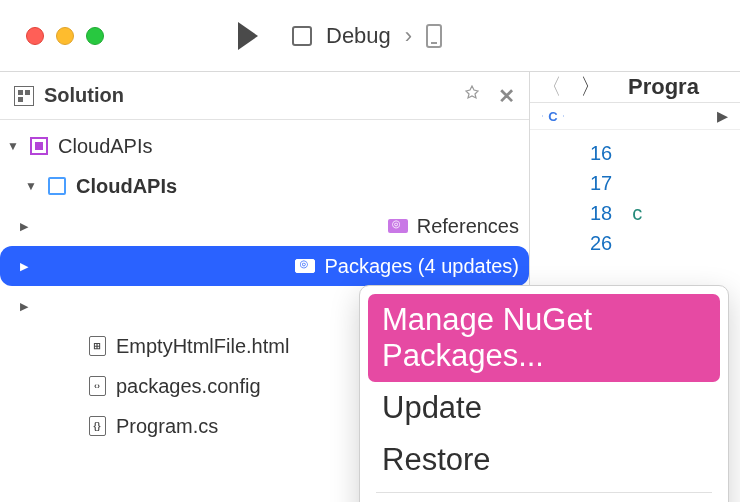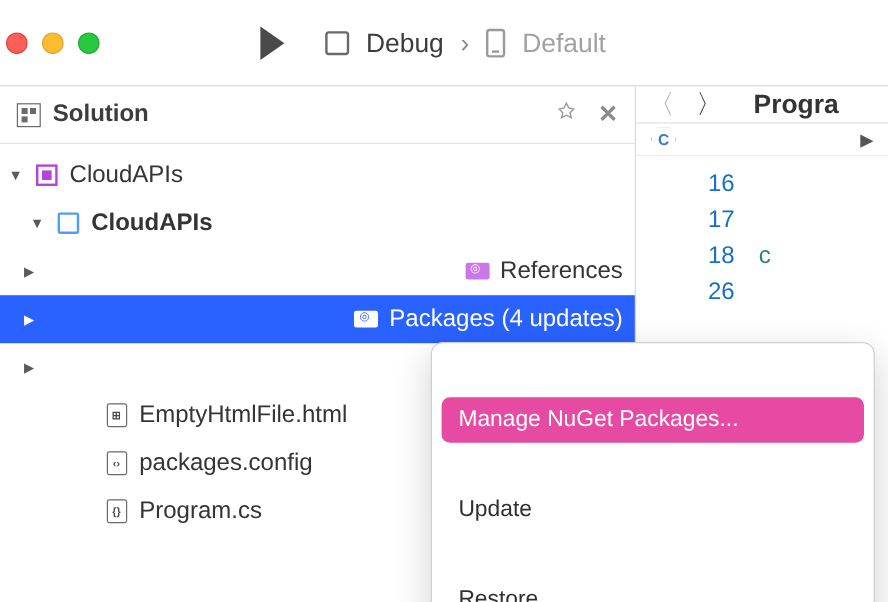--- a/index.html
+++ b/index.html
@@ -3,21 +3,21 @@
 <meta charset="utf-8">
 <style>
   * { box-sizing: border-box; margin: 0; padding: 0; font-family: -apple-system, "Segoe UI", Helvetica, Arial, sans-serif; }
   html, body { width: 740px; height: 502px; overflow: hidden; background: #ffffff; }
 
   
   .titlebar {
     height: 72px;
     display: flex;
     align-items: center;
-    padding: 0 5px;
+    padding: 0 26px;
     border-bottom: 1px solid #d9d9d9;
     gap: 34px;
     position: relative;
   }
   .traffic-lights { display: flex; gap: 12px; }
   .tl { width: 18px; height: 18px; border-radius: 50%; }
   .tl-red    { background: #ff5f57; border: 1px solid #e24238; }
   .tl-yellow { background: #febc2e; border: 1px solid #e0a32a; }
   .tl-green  { background: #28c840; border: 1px solid #1faa33; }
 
@@ -51,21 +51,21 @@
     font-size:20px;
     color:#3c3c3c;
     font-weight:600;
   }
   .pin { margin-left:auto; color:#9a9a9a; font-size:18px; }
   .closex { color:#8a8a8a; font-size:20px; padding-left:8px; }
 
   
   .tree { padding: 6px 0; font-size:20px; color:#343434; }
   .row { height:40px; display:flex; align-items:center; gap:8px; padding-right:10px; }
-  .row.selected { background:#2a62ff; color:#fff; }
+  .row.selected { background:#2a62ff; color:#fff;border-radius:12px; }
   .twisty { width:14px; display:inline-flex; justify-content:center; color:#5a5a5a; }
   .row.selected .twisty { color:#fff; }
   .twisty.down::before { content:"▼"; font-size:12px; }
   .twisty.right::before { content:"▶"; font-size:11px; }
   .twisty.none { visibility:hidden; }
   .twisty.none::before { content:"▶"; }
 
   .pad0 { padding-left: 6px; }
   .pad1 { padding-left: 24px; }
   .pad2 { padding-left: 20px; }
@@ -95,25 +95,24 @@
     left:359px; top:213px;
     width:370px;
     background:#fff;
     border:1px solid #cfcfcf;
     border-radius:10px;
     box-shadow:0 10px 30px rgba(0,0,0,.18);
     padding:8px;
     z-index:20;
   }
   .ctx-item {
-    font-size:19px;
+    font-size:31px;
     color:#303030;
     padding:8px 14px;
     border-radius:7px;
-    margin-top:37px;
   }
   .ctx-item.sel { background:#e64aa3; color:#fff; }
   .ctx-sep { height:1px; background:#e0e0e0; margin:6px 8px; }
 
   
   .tabbar { height:48px; display:flex; align-items:center; gap:18px; padding:0 10px; border-bottom:1px solid #e2e2e2; font-size:22px; }
   .nav-arrow { color:#b0b0b0; width:22px; text-align:center; }
   .nav-arrow.active { color:#3b3b3b; }
   .tab-label { margin-left:8px; font-weight:700; color:#333; }
 
@@ -139,21 +138,20 @@
     <div class="tl tl-green"></div>
   </div>
   <div class="run-btn">
     <div class="play-tri"></div>
   </div>
   <div class="config-group">
     <span class="sq-outline"></span>
     <span>Debug</span>
     <span class="chev-small">›</span>
     <span class="device-icon"></span>
-    <span class="muted">Default</span>
   </div>
 </div>
 
 <div class="main">
 
   <div class="left">
     <div class="panel-head">
       <span class="ico-three">
         <svg width="14" height="14" viewBox="0 0 14 14">
             <rect x="1" y="1" width="5" height="5" fill="#6a6a6a"></rect>

